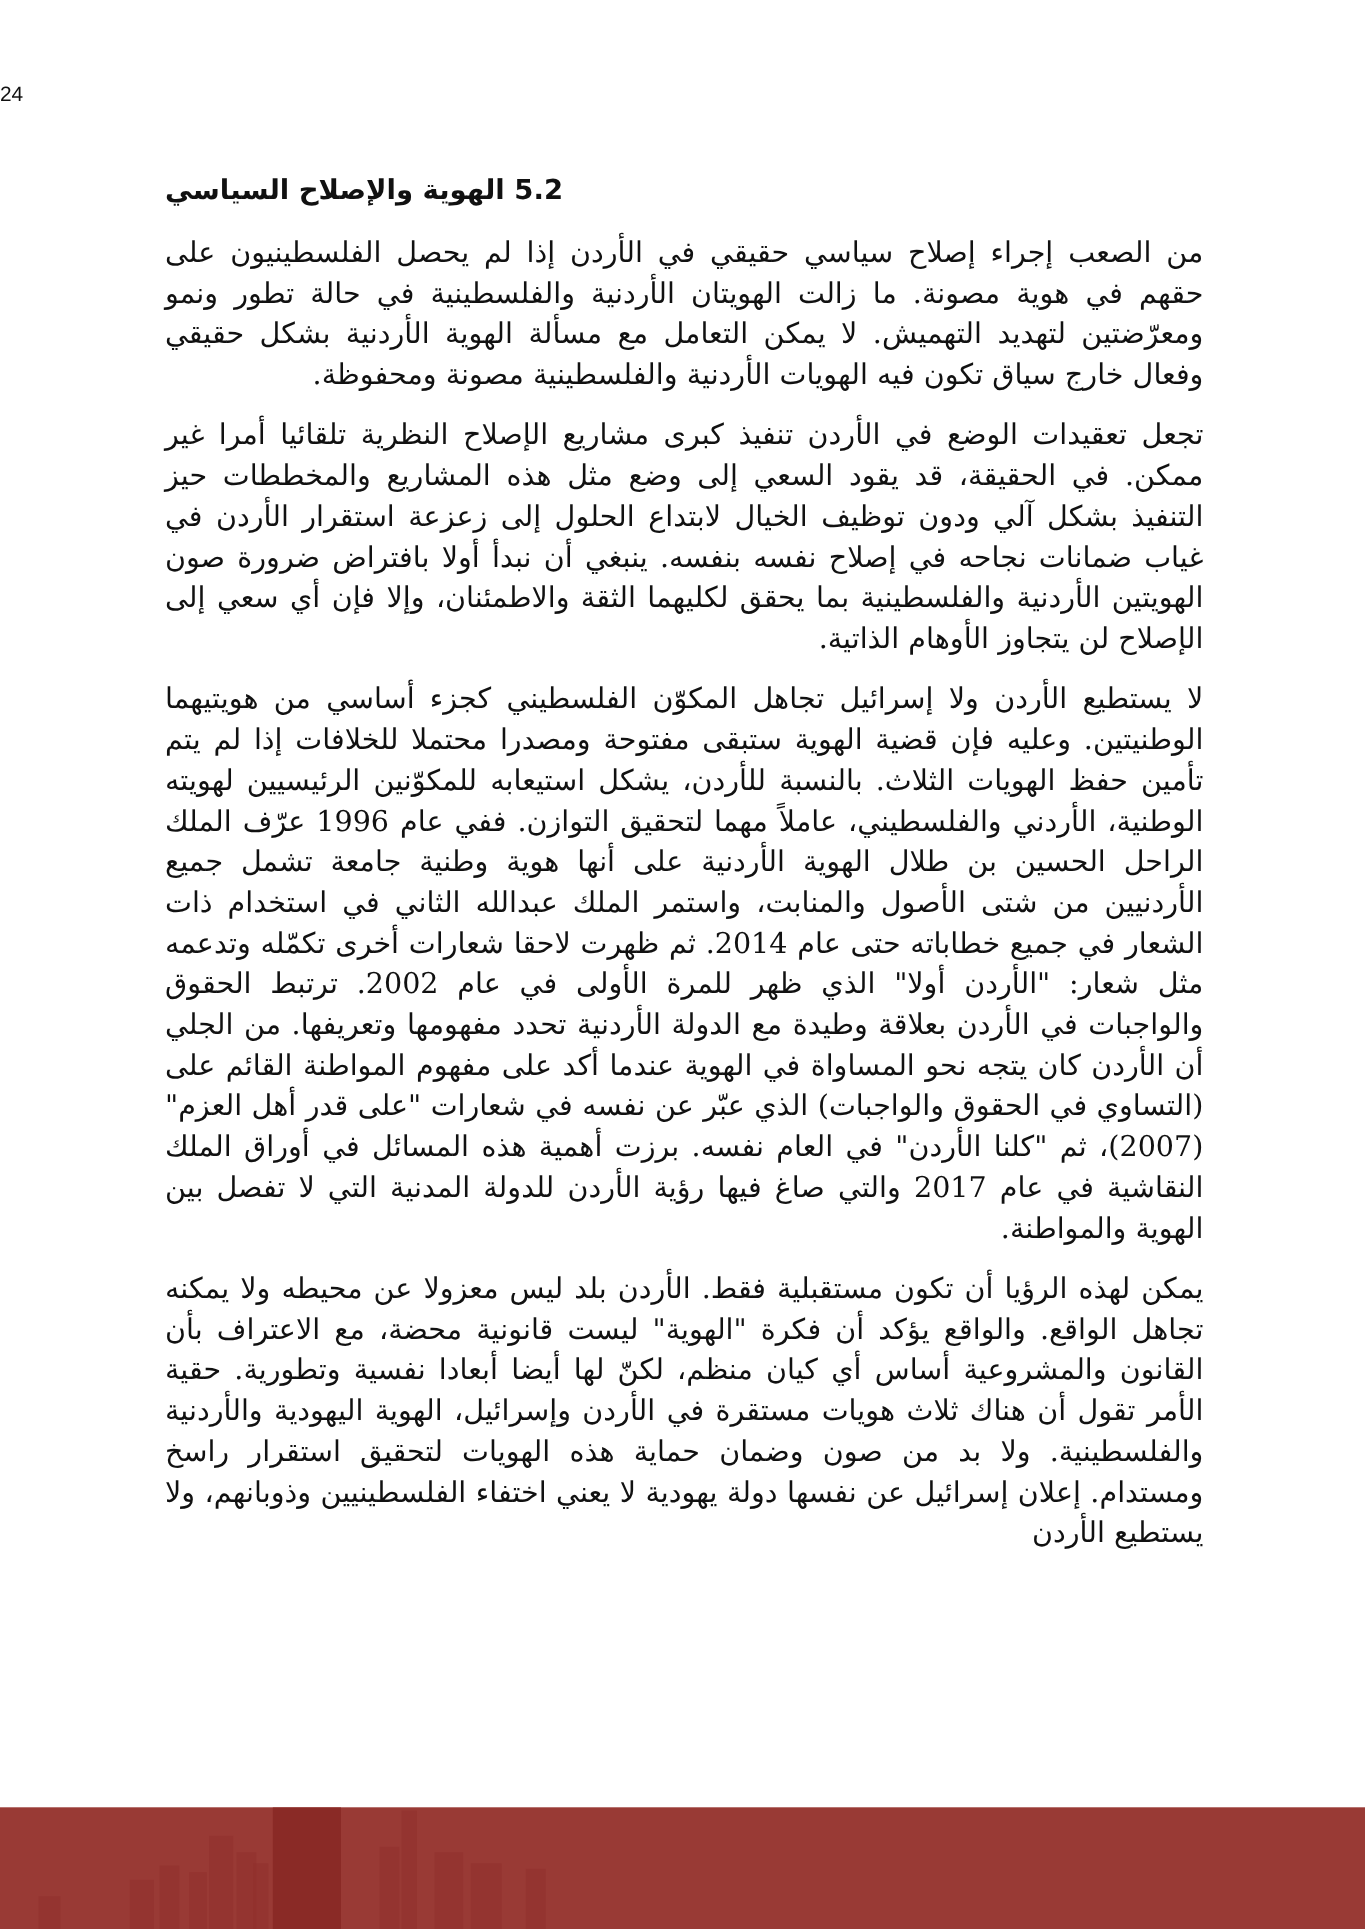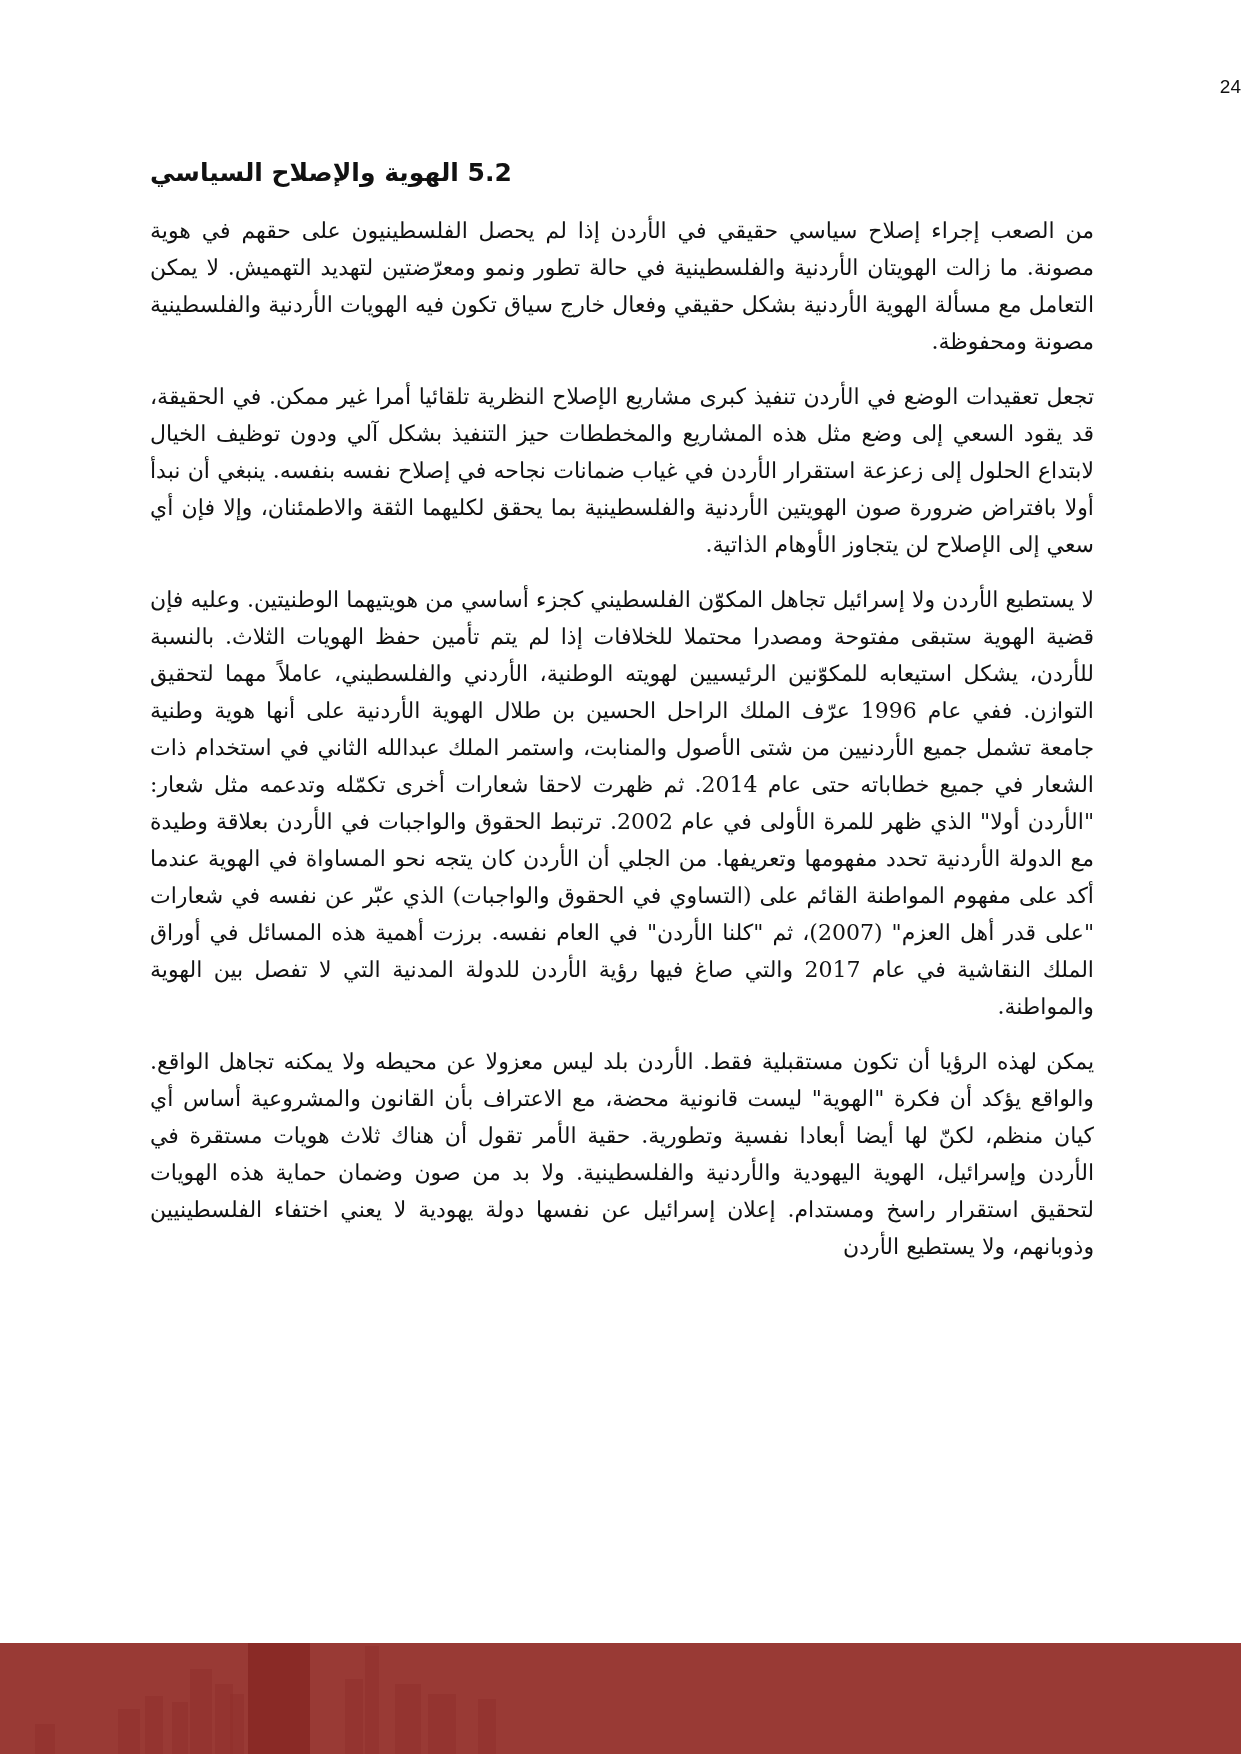--- a/index.html
+++ b/index.html
@@ -13,21 +13,21 @@
       position: relative;
       overflow: hidden;
       font-family: "DejaVu Serif", "Liberation Serif", serif;
       color: #111111;
     }
     .page-number {
       position: absolute;
       top: 76px;
       left: 0;
       width: 1241px;
-      text-align: right;
+      text-align: left;
       font-family: "Liberation Sans", sans-serif;
       font-size: 19px;
       color: #111;
     }
     .content {
       position: absolute;
       top: 150px;
       left: 150px;
       width: 944px;
       direction: rtl;
@@ -35,21 +35,21 @@
     }
     .heading {
       font-family: "DejaVu Sans", "Liberation Sans", sans-serif;
       font-weight: bold;
       font-size: 25px;
       margin: 0 0 16px 0;
       line-height: 46px;
       text-align: left;
     }
     .para {
-      font-size: 22px;
+      font-size: 26px;
       line-height: 37px;
       margin: 0 0 18px 0;
       text-align: justify;
       text-align-last: right;
       letter-spacing: -0.2px;
     }
     .footer-band {
       position: absolute;
       left: 0;
       top: 1643px;

